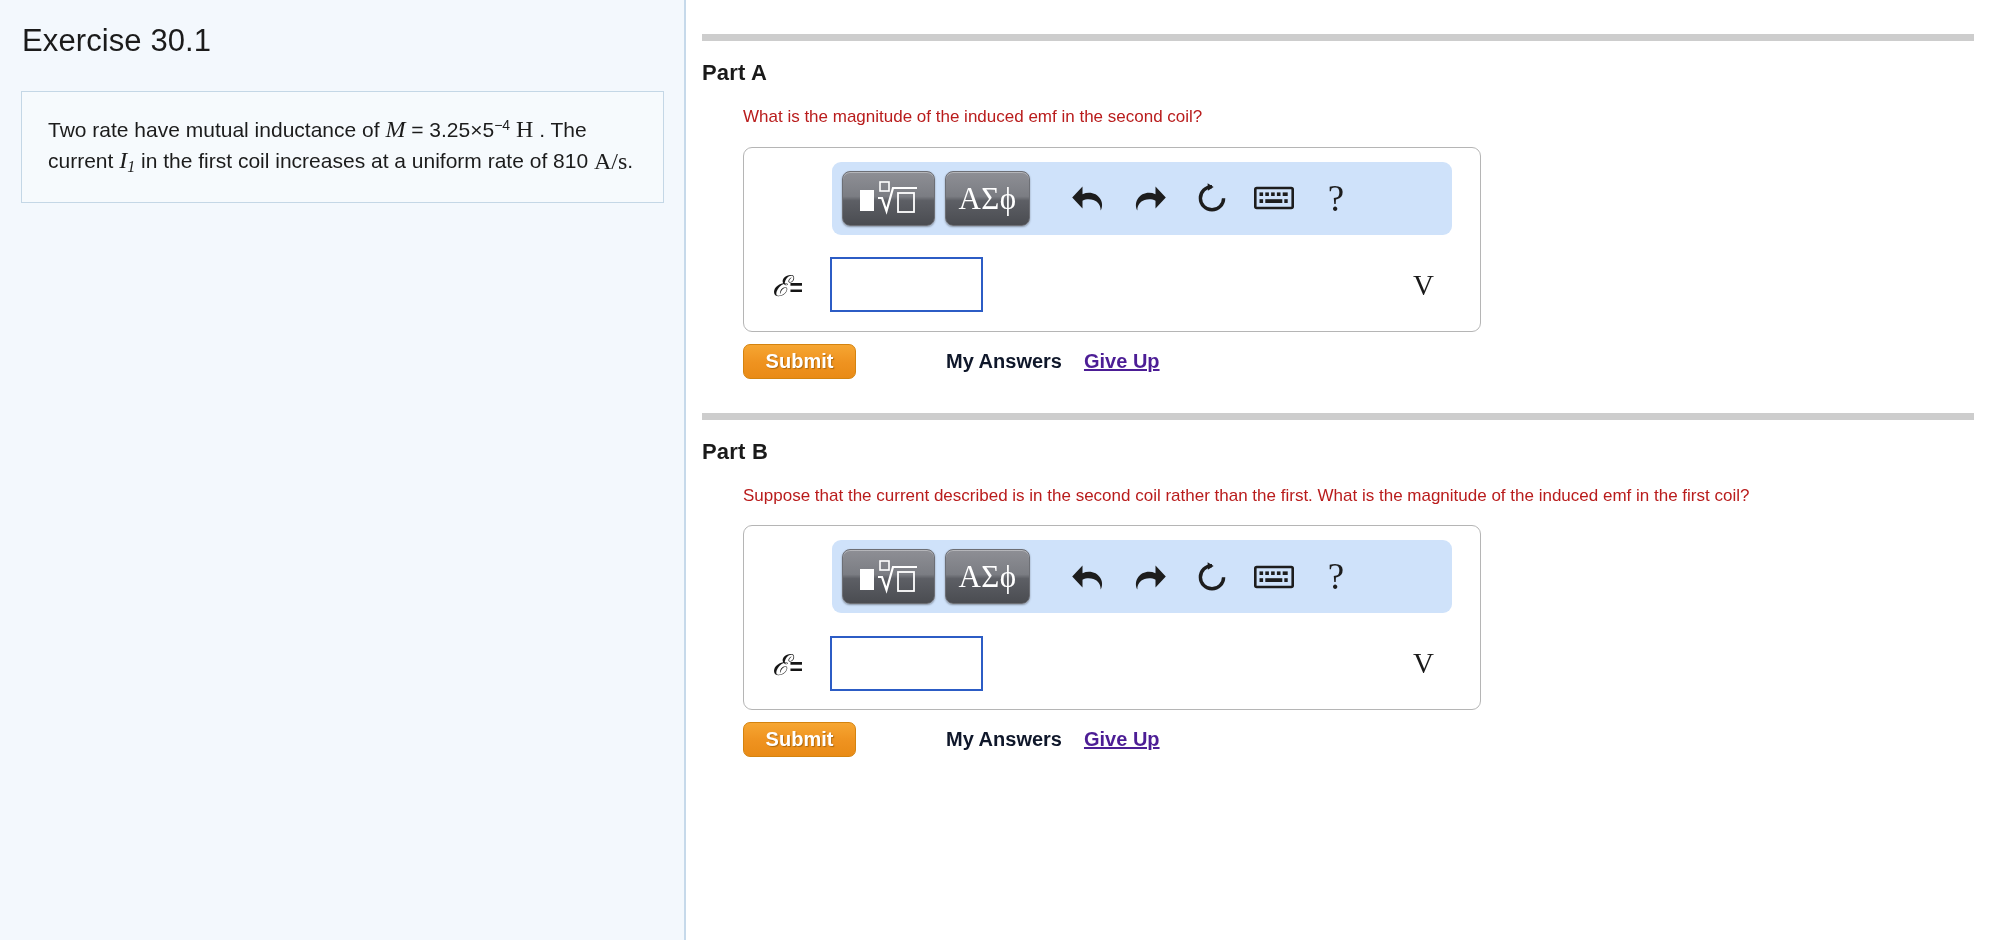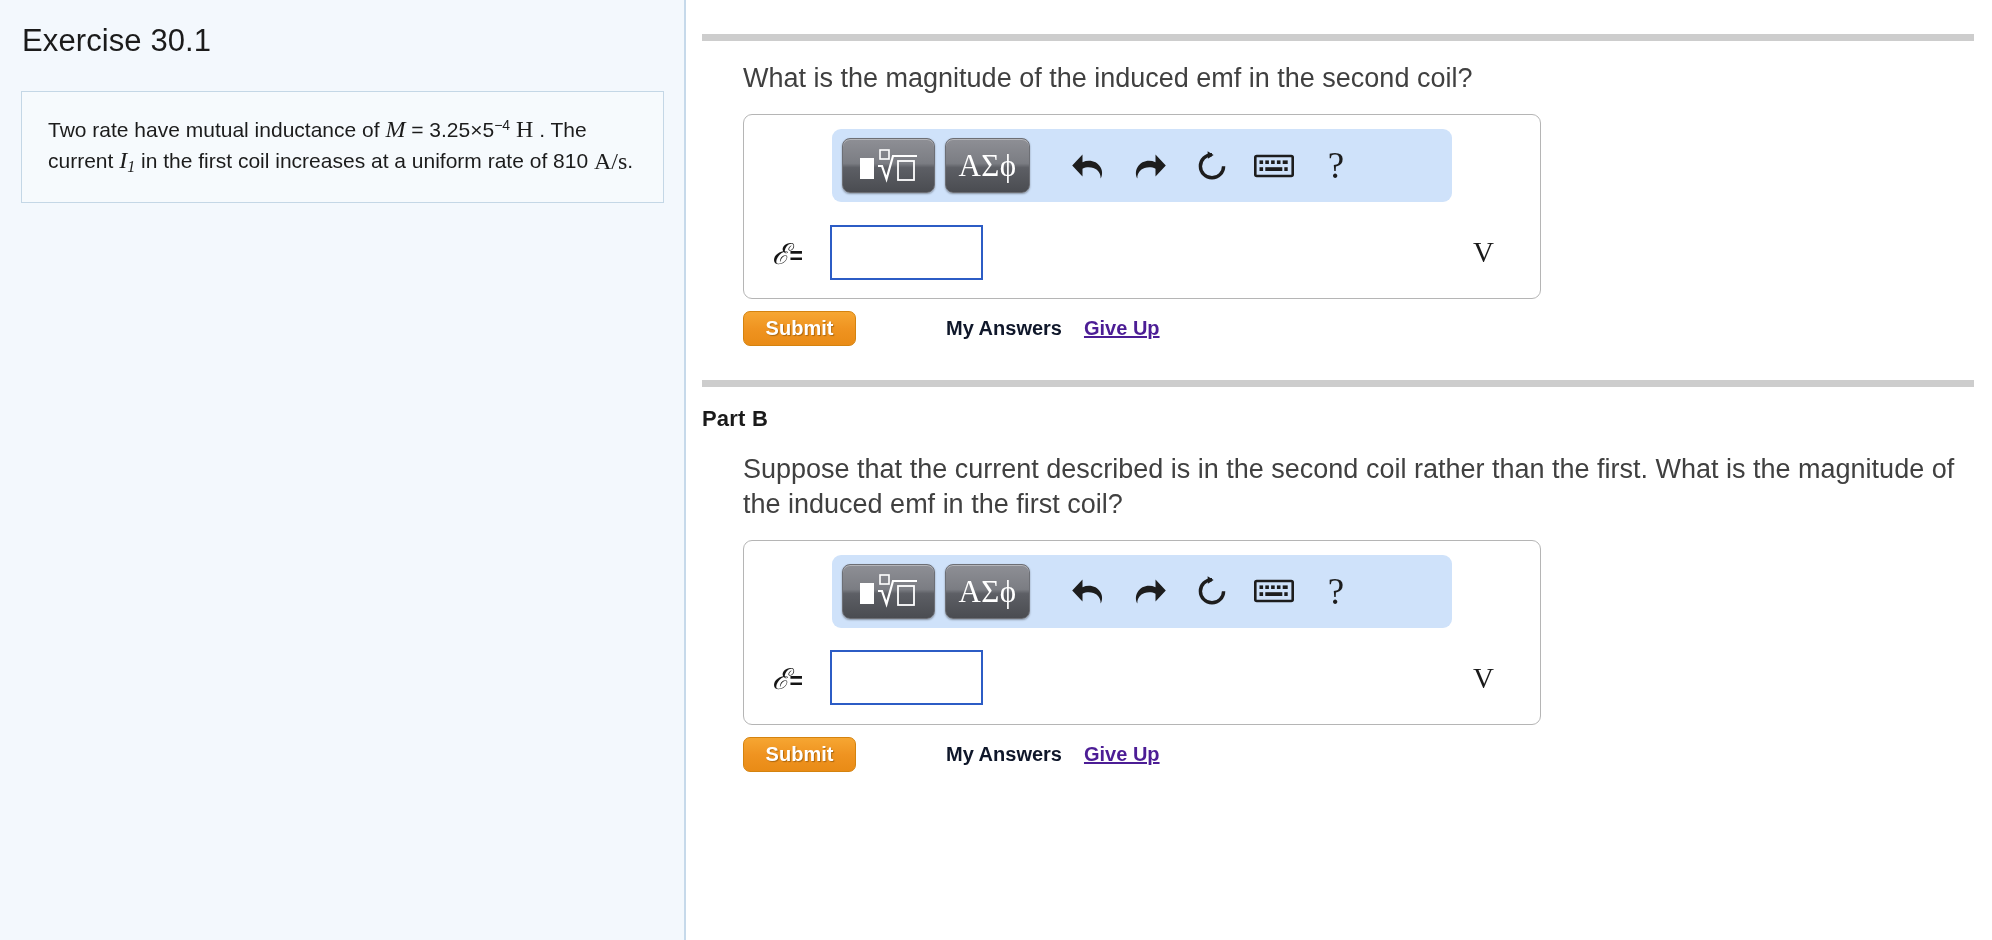--- a/index.html
+++ b/index.html
@@ -96,31 +96,31 @@
     margin: 34px 9px 0 16px;
   }
   .part-title {
     font-size: 22px;
     font-weight: bold;
     color: #1a1a1a;
     margin: 19px 0 0 16px;
     letter-spacing: 0.2px;
   }
   .part-question {
-    font-size: 27px;
+    font-size: 17px;
     line-height: 1.27;
-    color: #404040;
+    color: #b91c1c;
     margin: 20px 0 0 57px;
     max-width: 1240px;
   }
 
   
   .answer-box {
     margin: 19px 0 0 57px;
-    width: 798px;
+    width: 738px;
     box-sizing: border-box;
     border: 1px solid #b5b5b5;
     border-radius: 9px;
     background: #ffffff;
     padding: 14px 0 16px 0;
     position: relative;
   }
   .mathbar {
     margin: 0 0 0 88px;
     width: 620px;
@@ -275,20 +275,21 @@
         <span>in the first coil increases at a uniform rate of 810</span>
         <span class="frac"><span>A</span><span>/</span><span>s</span></span><span>.</span>
       </div>
     </div>
   </div>
 
   <div class="right-pane">
 
     <div class="part-block partA">
       <div class="rule"></div>
+      <div class="part-title">Part A</div>
       <div class="part-question">What is the magnitude of the induced emf in the second coil?</div>
 
       <div class="answer-box">
 
         <div class="mathbar">
 
           <div class="tool-btn tpl">
             <svg width="62" height="34" viewBox="0 0 62 34" aria-hidden="true">
               <rect x="2" y="9" width="14" height="21" fill="#ffffff"></rect>
               <rect x="22" y="1" width="9" height="9" fill="none" stroke="#ffffff" stroke-width="1.6"></rect>

